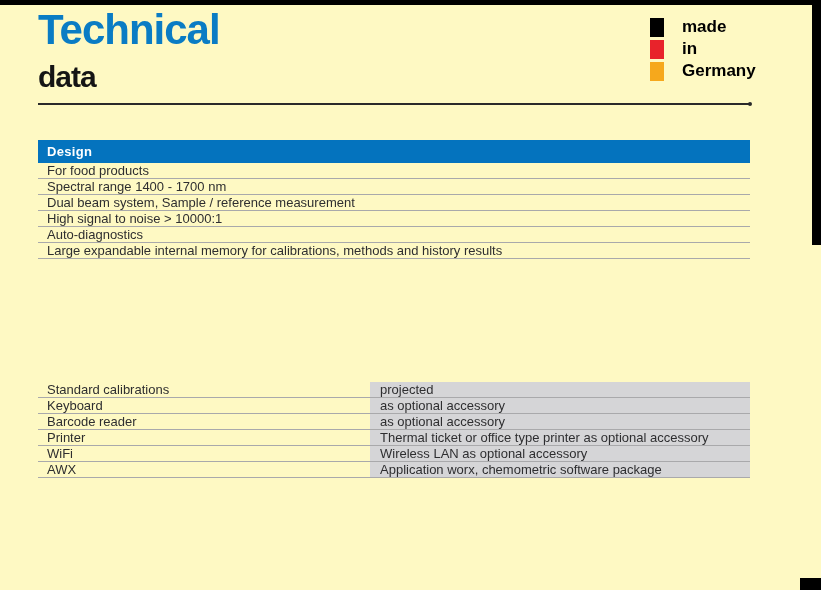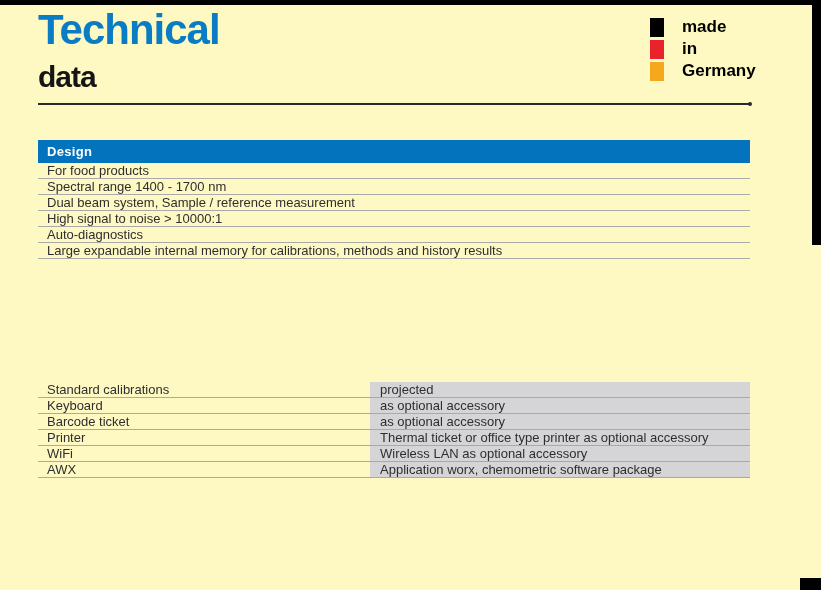--- a/index.html
+++ b/index.html
@@ -107,21 +107,21 @@
   <div class="section section-accessories">
     <div class="row">
       <div class="cell-name">Standard calibrations</div>
       <div class="cell-value">projected</div>
     </div>
     <div class="row">
       <div class="cell-name">Keyboard</div>
       <div class="cell-value">as optional accessory</div>
     </div>
     <div class="row">
-      <div class="cell-name">Barcode ticket</div>
+      <div class="cell-name">Barcode reader</div>
       <div class="cell-value">as optional accessory</div>
     </div>
     <div class="row">
       <div class="cell-name">Printer</div>
       <div class="cell-value">Thermal ticket or office type printer as optional accessory</div>
     </div>
     <div class="row">
       <div class="cell-name">WiFi</div>
       <div class="cell-value">Wireless LAN as optional accessory</div>
     </div>

